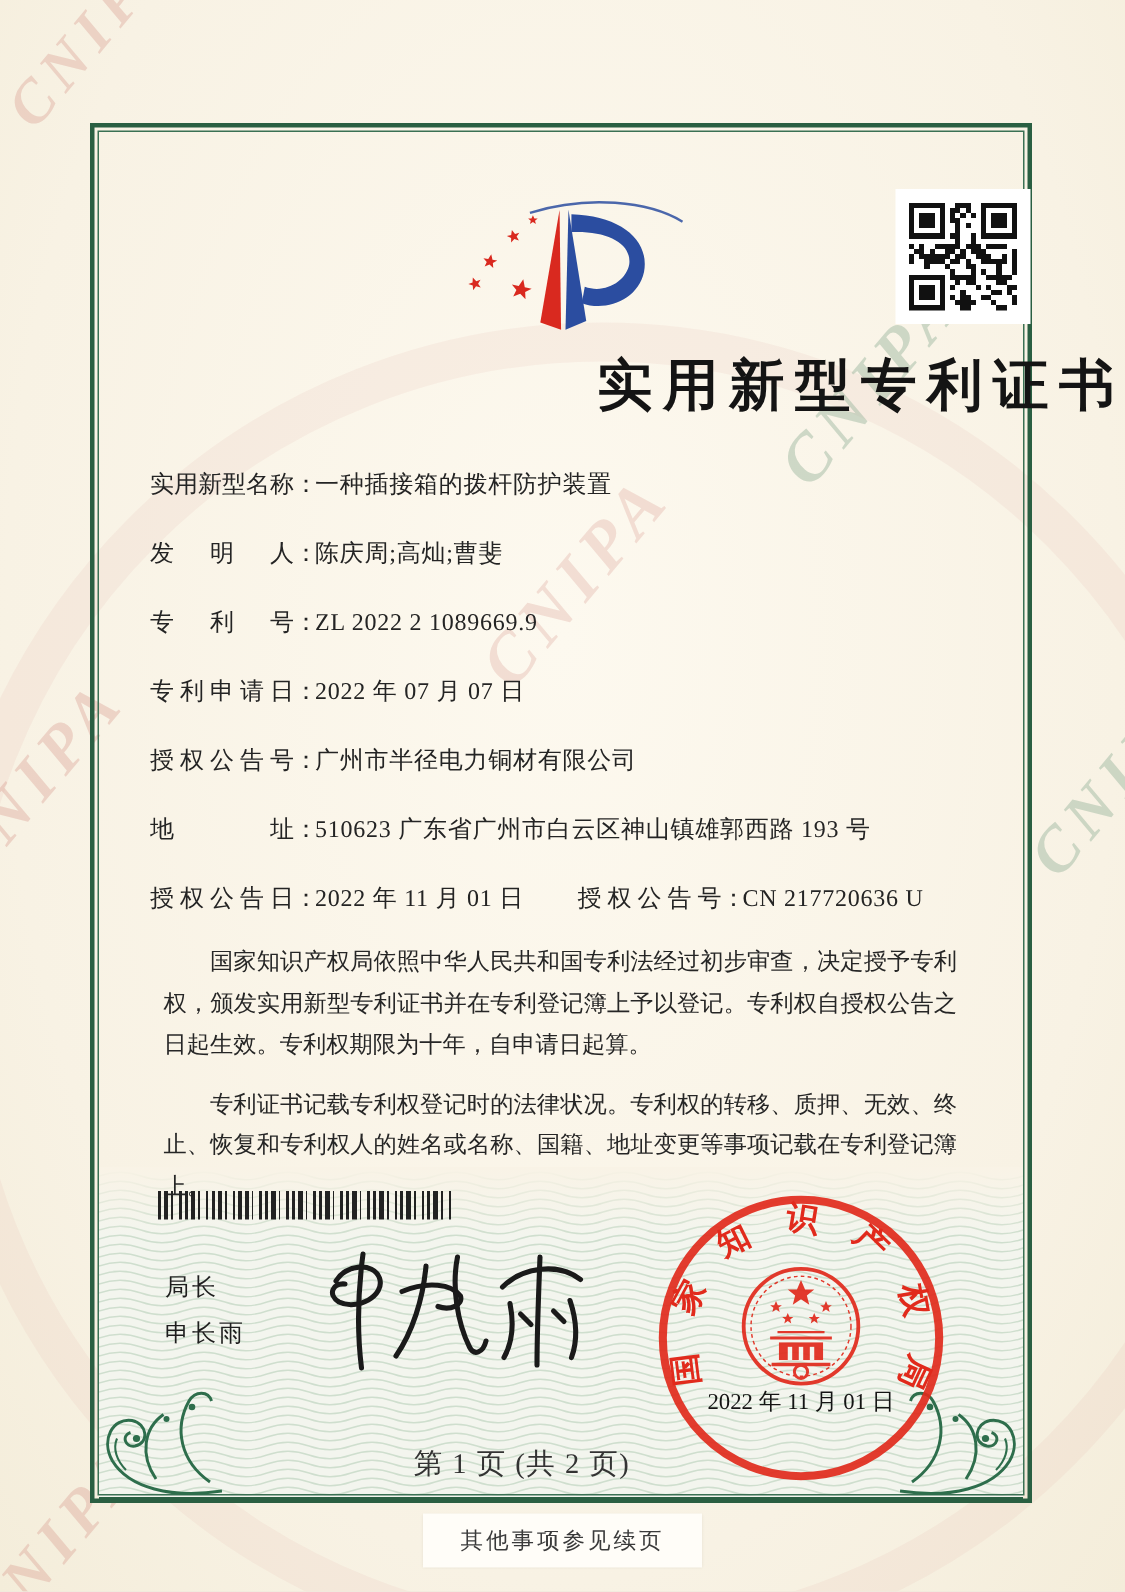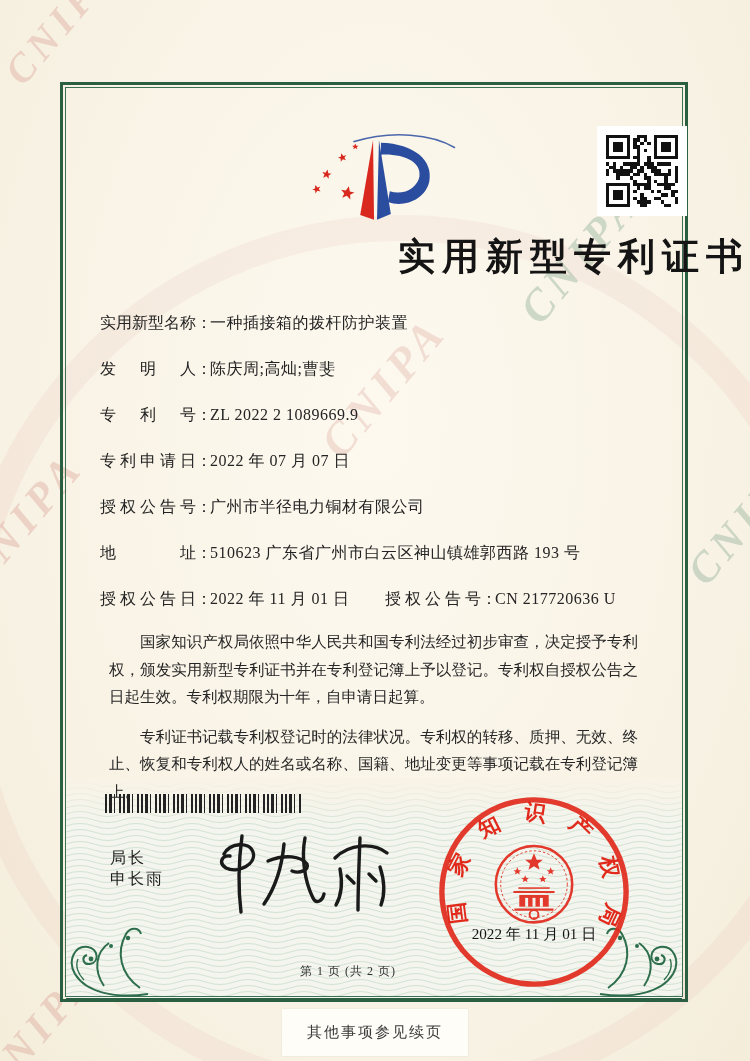--- a/index.html
+++ b/index.html
@@ -50,29 +50,29 @@
   
   .band{position:absolute;left:66px;top:778px;width:616px;height:220px;background:#f3f5ee;
       border-bottom:2px solid #2a5f42;z-index:2;overflow:hidden;}
   .band svg{position:absolute;inset:0;}
   .band-fade{position:absolute;left:66px;top:778px;width:616px;height:46px;z-index:2;
       background:linear-gradient(#f9f3e6,rgba(249,243,230,0));}
   .barcode{position:absolute;left:105px;top:794px;width:197px;height:19px;z-index:4;
       background:repeating-linear-gradient(90deg,#222 0 2px,transparent 2px 4px,#222 4px 7px,
       transparent 7px 9px,#222 9px 10px,transparent 10px 14px,#222 14px 16px,transparent 16px 18px);}
   .bureau{position:absolute;left:110px;top:848px;z-index:4;font-size:16px;color:#1e1e1e;letter-spacing:2px;}
-  .bureau .name{}
+  .bureau .name{margin-top:10px;}
   .signature{position:absolute;left:208px;top:826px;width:200px;height:95px;z-index:4;}
   .flourish{position:absolute;width:86px;height:76px;z-index:4;}
   .flourish.fl-left{left:62px;top:924px;}
   .flourish.fl-right{left:600px;top:924px;transform:scaleX(-1);}
   .seal{position:absolute;left:436px;top:794px;width:196px;height:196px;z-index:5;}
   .page-info{position:absolute;left:60px;top:963px;width:576px;text-align:center;z-index:4;
-      font-size:12px;color:#333;letter-spacing:1px;}
-  .note-box{position:absolute;left:282px;top:1009px;width:186px;height:47px;background:#fffdf8;
+      font-size:19px;color:#333;letter-spacing:1px;}
+  .note-box{position:absolute;left:282px;top:1009px;width:186px;height:36px;background:#fffdf8;
       z-index:4;display:flex;align-items:center;justify-content:center;
       font-size:15px;letter-spacing:2px;color:#3a3a3a;box-shadow:0 0 2px rgba(0,0,0,0.08);}
 </style>
 </head>
 <body>
 
 <div class="page">
 
   <div class="wm-circle"></div>
   <span class="wm wm-pink wm1">CNIPA</span>

